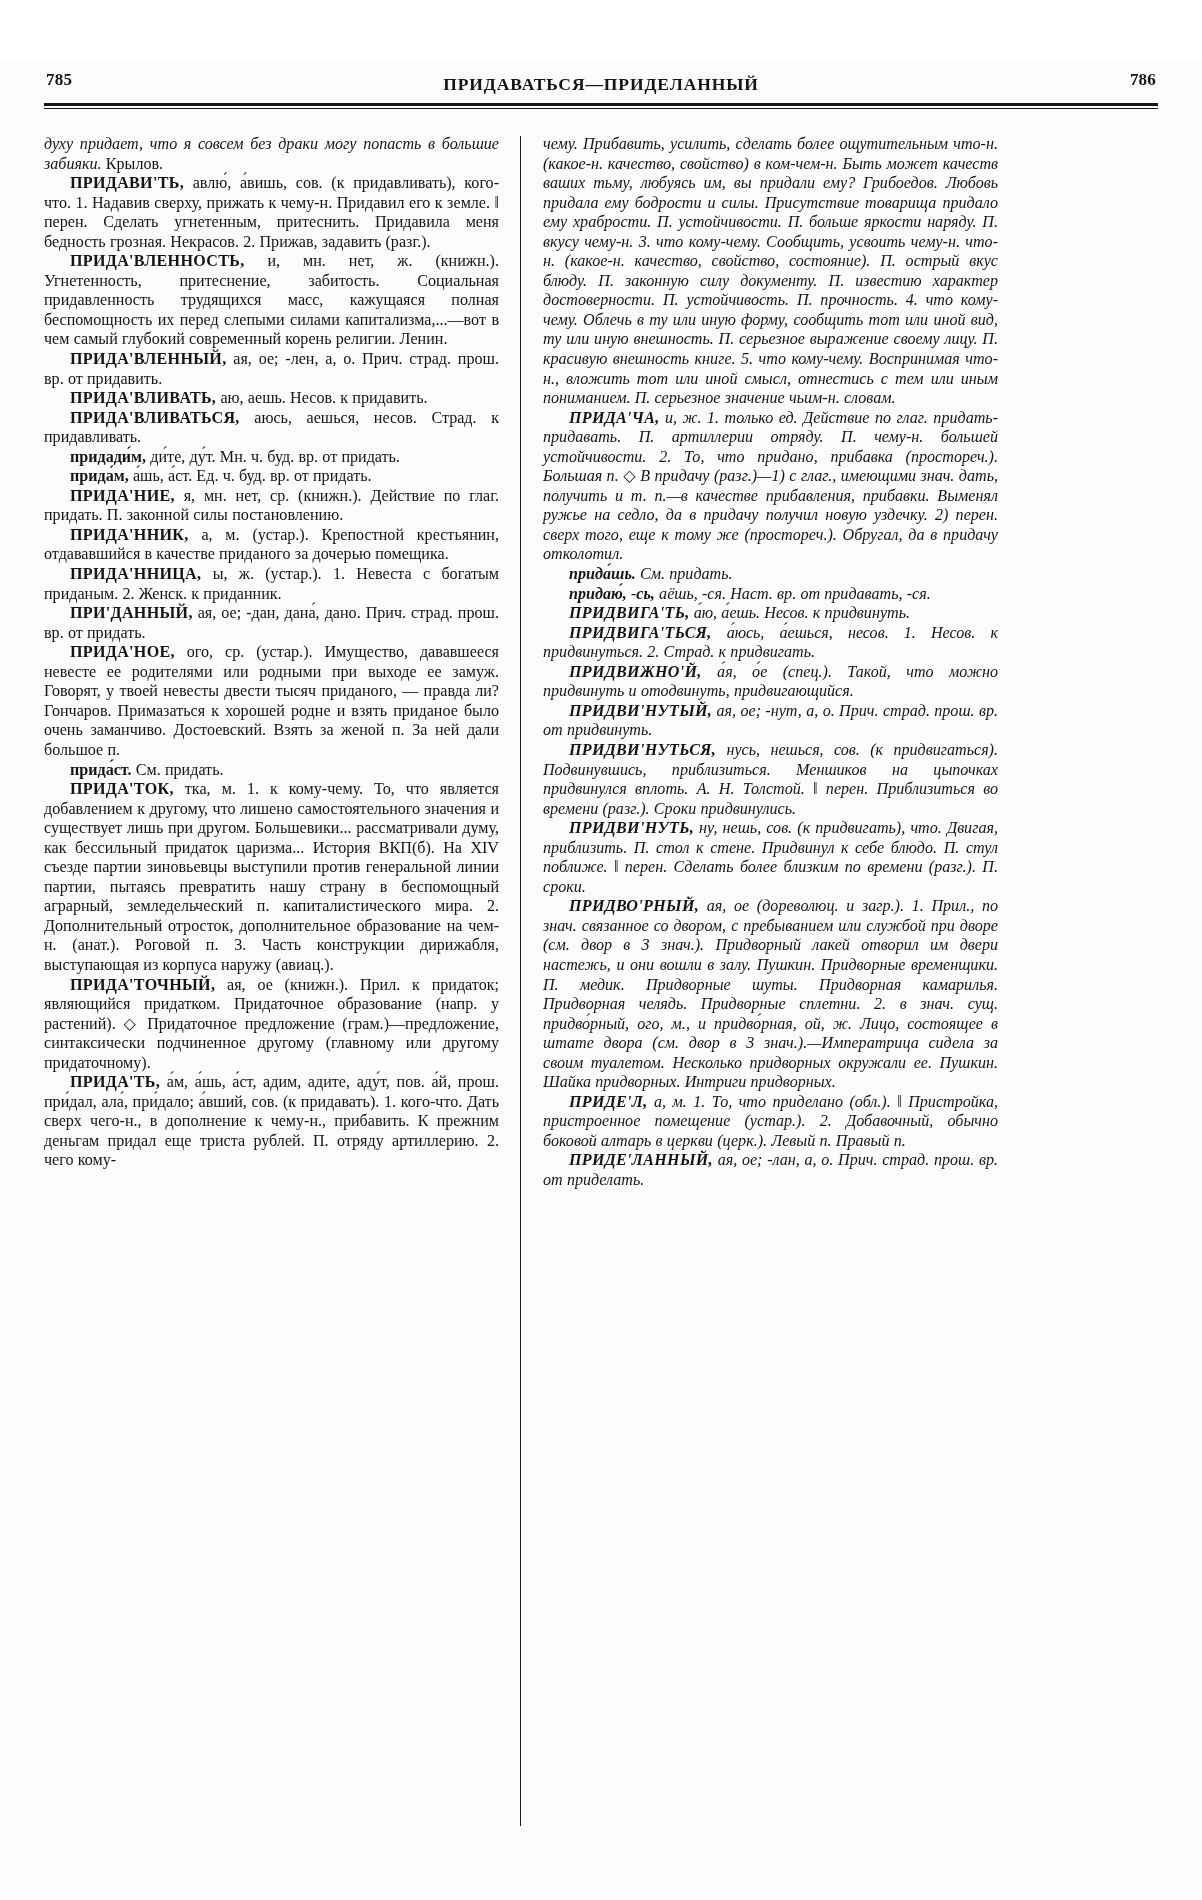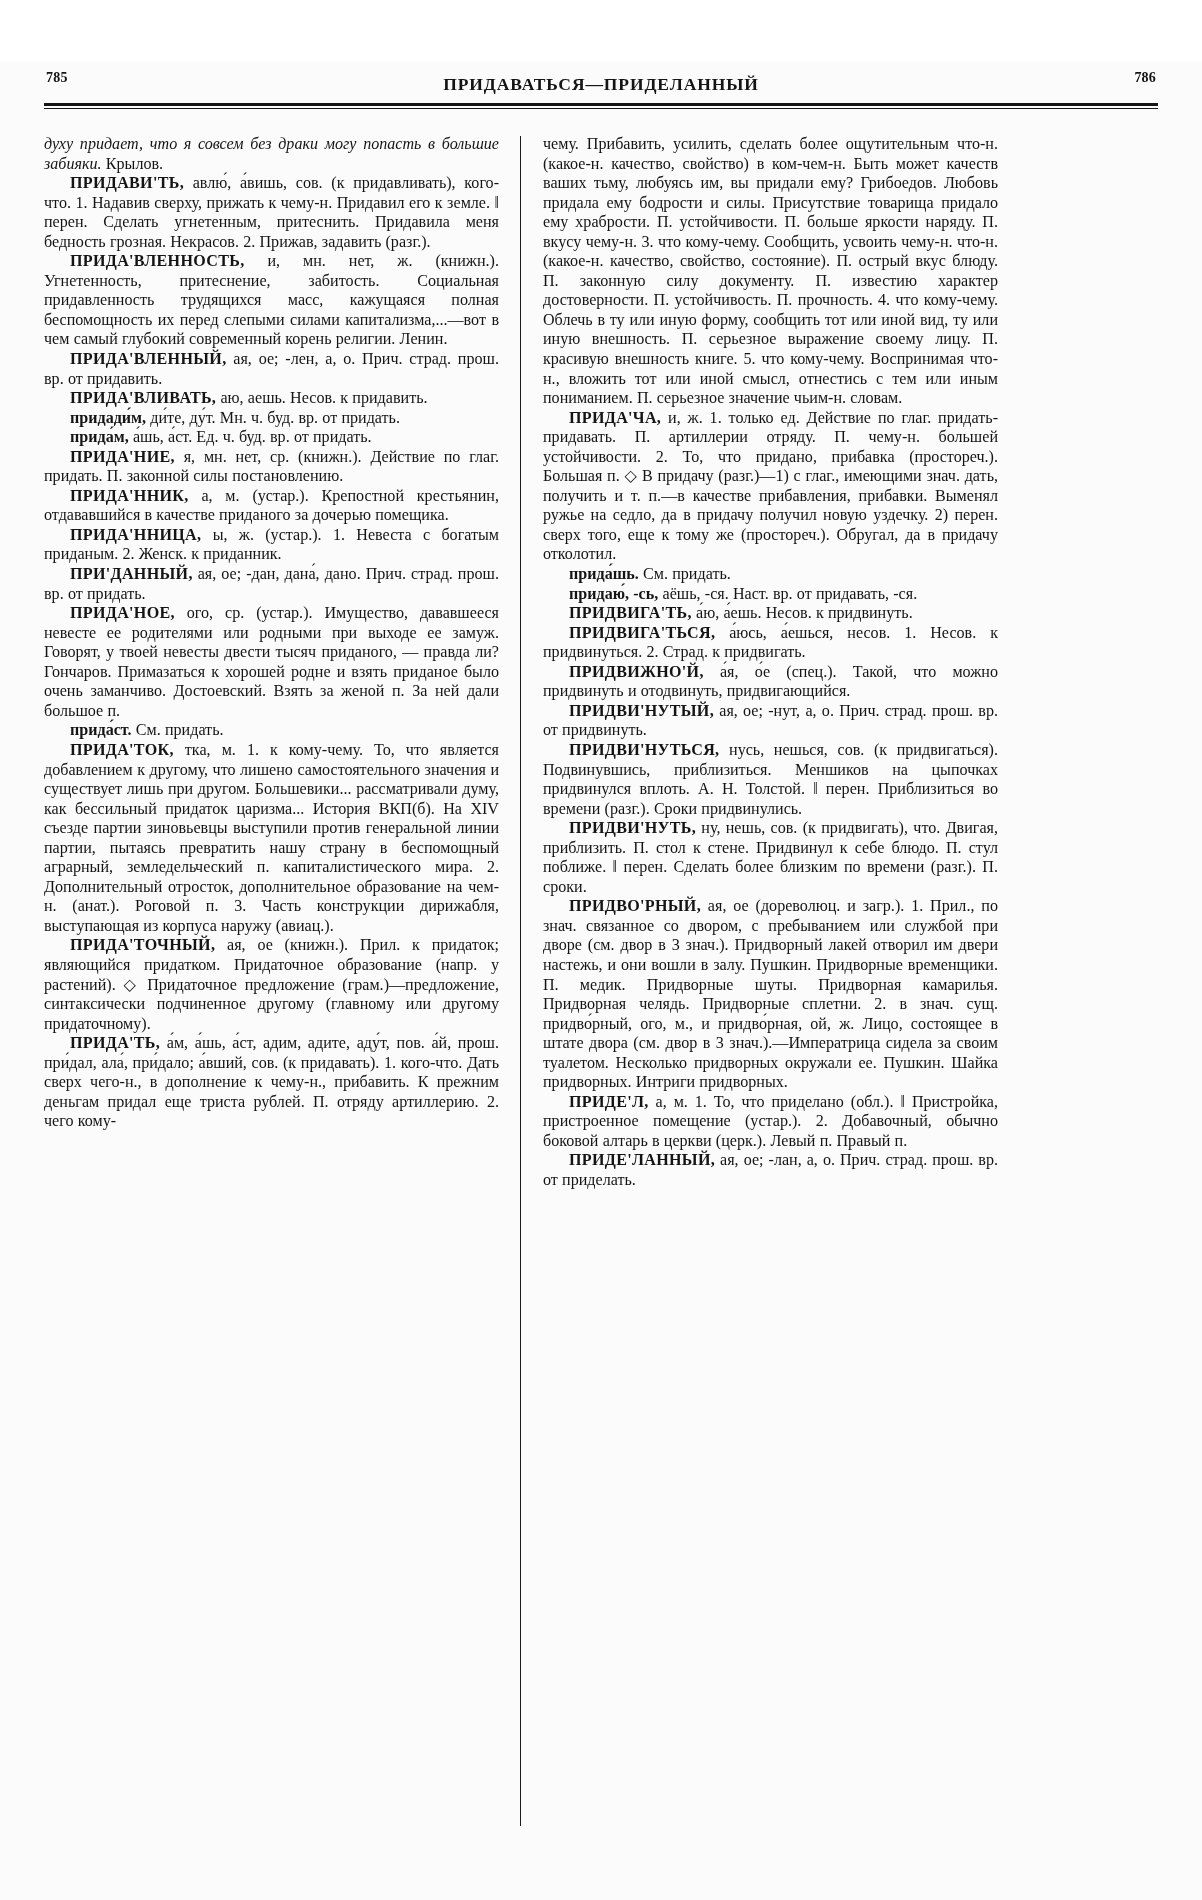--- a/index.html
+++ b/index.html
@@ -25,21 +25,21 @@
   }
   
   .page-header {
     position: relative;
     height: 56px;
     margin: 62px 44px 0 44px;
   }
   .folio {
     position: absolute;
     top: 8px;
-    font-size: 14px;
+    font-size: 17px;
     font-weight: bold;
     font-family: "Liberation Serif", serif;
     letter-spacing: 0.2px;
   }
   .folio-left { left: 2px; }
   .folio-right { right: 2px; }
   .running-head {
     text-align: center;
     font-size: 17.5px;
     font-weight: bold;
@@ -63,21 +63,21 @@
   }
   .col {
     width: 455px;
     font-size: 16.1px;
     line-height: 19.55px;
     text-align: justify;
     text-justify: inter-word;
     hyphens: manual;
   }
   .col-left { padding-right: 21px; }
-  .col-right { padding-left: 22px; }
+  .col-right { padding-left: 22px; font-style: italic; }
   .col-divider {
     width: 0;
     border-left: 1.6px solid #1a1a1a;
     margin: 2px 0 0 0;
     align-self: stretch;
     height: 1690px;
   }
   p.entry, p.cont {
     margin: 0;
     padding: 0;
@@ -115,20 +115,21 @@
 
 
       <p class="entry"><span class="hw">ПРИДАВИ'ТЬ,</span><span> авлю́, а́вишь, сов. (к придавливать), кого-что. 1. Надавив сверху, прижать к чему-н. Придавил его к земле. ‖ перен. Сделать угнетенным, притеснить. Придавила меня бедность грозная. Некрасов. 2. Прижав, задавить (разг.).</span></p>
 
       <p class="entry"><span class="hw">ПРИДА'ВЛЕННОСТЬ,</span><span> и, мн. нет, ж. (книжн.). Угнетенность, притеснение, забитость. Социальная придавленность трудящихся масс, кажущаяся полная беспомощность их перед слепыми силами капитализма,...—вот в чем самый глубокий современный корень религии. Ленин.</span></p>
 
       <p class="entry"><span class="hw">ПРИДА'ВЛЕННЫЙ,</span><span> ая, ое; -лен, а, о. Прич. страд. прош. вр. от придавить.</span></p>
 
       <p class="entry"><span class="hw">ПРИДА'ВЛИВАТЬ,</span><span> аю, аешь. Несов. к придавить.</span></p>
 
+      <p class="entry"><span class="hw">ПРИДА'ВЛИВАТЬСЯ,</span><span> аюсь, аешься, несов. Страд. к придавливать.</span></p>
 
       <p class="entry"><span class="hw-small">придади́м,</span><span> ди́те, ду́т. Мн. ч. буд. вр. от придать.</span></p>
 
       <p class="entry"><span class="hw-small">прида́м,</span><span> а́шь, а́ст. Ед. ч. буд. вр. от придать.</span></p>
 
       <p class="entry"><span class="hw">ПРИДА'НИЕ,</span><span> я, мн. нет, ср. (книжн.). Действие по глаг. придать. П. законной силы постановлению.</span></p>
 
       <p class="entry"><span class="hw">ПРИДА'ННИК,</span><span> а, м. (устар.). Крепостной крестьянин, отдававшийся в качестве приданого за дочерью помещика.</span></p>
 
       <p class="entry"><span class="hw">ПРИДА'ННИЦА,</span><span> ы, ж. (устар.). 1. Невеста с богатым приданым. 2. Женск. к приданник.</span></p>

